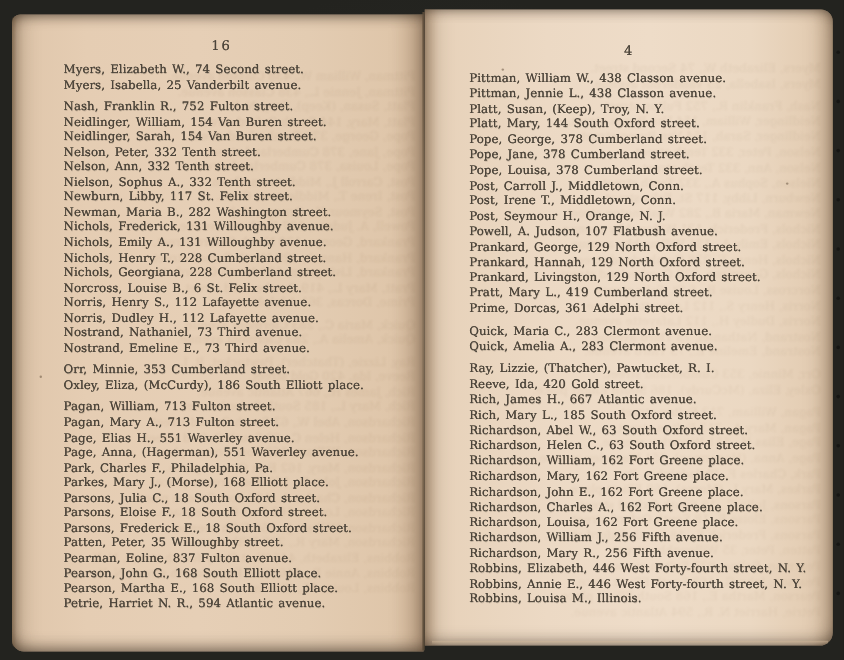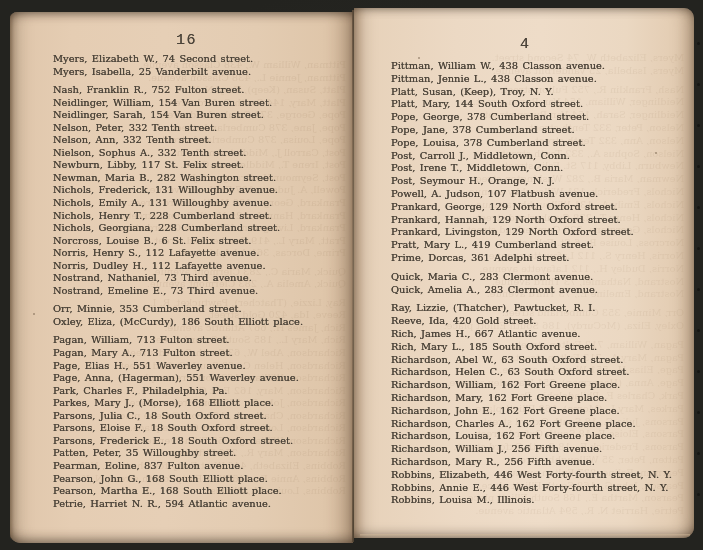--- a/index.html
+++ b/index.html
@@ -45,25 +45,24 @@
       inset -14px 0 20px -13px rgba(55,38,22,.5);
   }
   .gutter {
     position: absolute;
     left: 352px; top: 10px; width: 2px; height: 532px;
     background: linear-gradient(180deg, #5d4c3a 0%, #7c6750 25%, #86715a 50%, #74604a 78%, #564735 100%);
     opacity: .85;
   }
   .page-number {
     position: absolute;
-    font-size: 15px;
+    font-size: 11px;
     letter-spacing: 1.5px;
     color: var(--ink, #4b443a);
     text-shadow: 0 0 .5px rgba(70,60,48,.8);
-    font-family: Liberation Mono, monospace;
   }
   .pn-left { left: 166px; top: 20px; }
   .pn-right { left: 166px; top: 28px; }
   .entries {
     position: absolute;
     font-size: 9.8px;
     color: var(--ink, #4b443a);
     letter-spacing: .05px;
     word-spacing: 1.2px;
     text-shadow: 0 0 .55px rgba(72,62,50,.85), .3px .3px 0 rgba(72,62,50,.25);

